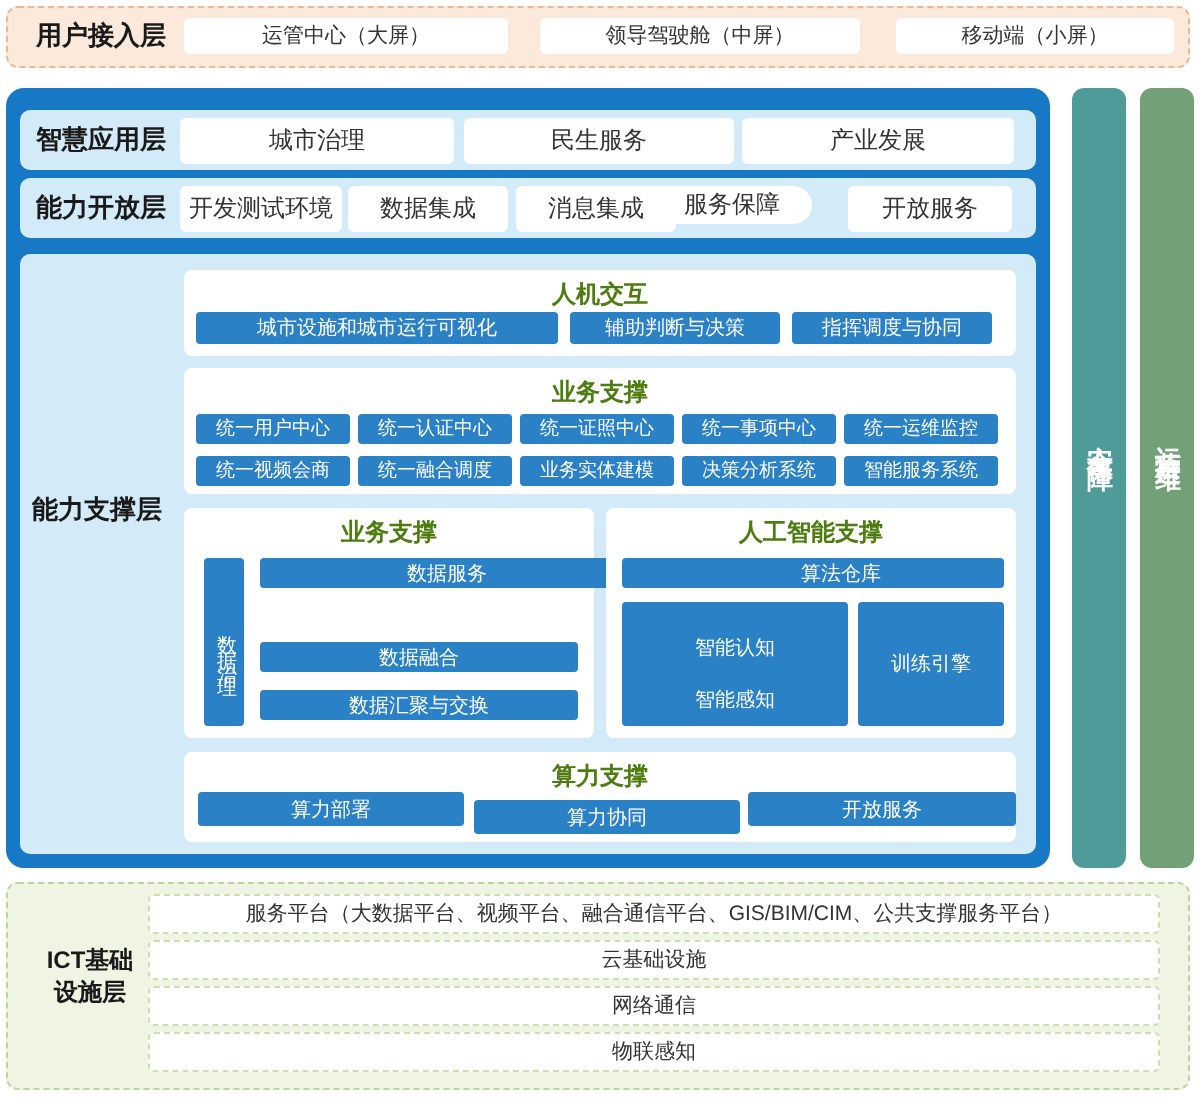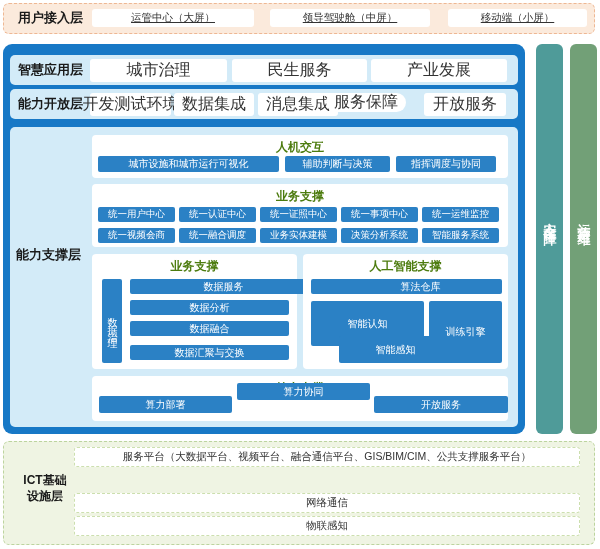--- a/index.html
+++ b/index.html
@@ -2,22 +2,22 @@
 <html style="--container-blue: #1778C6; --row-light-blue: #D3EBF8; --button-blue: #2B81C5; --peach-bg: #FBEADC; --peach-border: #EEB793; --teal-bar: #4F9B99; --green-bar: #72A077; --ict-bg: #EFF4E3; --ict-border: #BCD49E;"><head>
 <meta charset="utf-8">
 <style>
   html,body{margin:0;padding:0;}
   body{width:600px;height:549px;background:#ffffff;font-family:"Liberation Sans",sans-serif;position:relative;overflow:hidden;}
   .abs{position:absolute;box-sizing:border-box;}
   .diagram{position:absolute;inset:0;}
   .user-layer{background:var(--peach-bg);border:1.5px dashed var(--peach-border);border-radius:6px;}
   .ict-layer{background:var(--ict-bg);border:1.5px dashed var(--ict-border);border-radius:6px;}
   .layer-label{font-weight:bold;font-size:13px;color:#1a1a1a;display:flex;align-items:center;white-space:nowrap;}
-  .wbox{background:#fff;border-radius:3px;display:flex;align-items:center;justify-content:center;font-size:16px;color:#333;white-space:nowrap;}
-  .wbox-sm{font-size:10.5px;text-decoration:underline;}
+  .wbox{background:#fff;border-radius:3px;display:flex;align-items:center;justify-content:center;font-size:12px;color:#333;white-space:nowrap;}
+  .wbox-sm{font-size:10.5px;}
   .main{background:var(--container-blue);border-radius:9px;}
   .lrow{background:var(--row-light-blue);border-radius:5px;}
   .panel{background:#fff;border-radius:4px;}
   .panel-title{position:absolute;left:0;top:4px;width:100%;text-align:center;font-weight:bold;font-size:12px;color:#4d7c0f;}
   .btn{background:var(--button-blue);border-radius:2px;display:flex;align-items:center;justify-content:center;font-size:10px;color:#fff;white-space:nowrap;}
   .btn-sm{font-size:9.5px;}
   .vbar{border-radius:6px;display:flex;align-items:center;justify-content:center;}
   .vbar span{writing-mode:vertical-rl;text-orientation:upright;color:#fff;font-weight:bold;font-size:13px;letter-spacing:3px;margin-bottom:42px;}
   .vside{background:var(--button-blue);border-radius:2px;display:flex;align-items:center;justify-content:center;}
   .vside span{writing-mode:vertical-rl;text-orientation:upright;color:#fff;font-size:10px;letter-spacing:7px;margin-bottom:-6px;}
@@ -77,54 +77,54 @@
         <div class="abs btn btn-sm" style="left:249px;top:44px;width:77px;height:15px;">决策分析系统</div>
         <div class="abs btn btn-sm" style="left:330px;top:44px;width:77px;height:15px;">智能服务系统</div>
       </div>
 
       <div class="abs panel" style="left:82px;top:127px;width:205px;height:115px;">
         <div class="panel-title">业务支撑</div>
         <div class="abs vside" style="left:10px;top:25px;width:20px;height:84px;">
             <span>数据治理</span>
           </div>
         <div class="abs btn" style="left:38px;top:25px;width:187px;height:15px;">数据服务</div>
-        <div class="abs btn" style="left:38px;top:46px;width:159px;height:15px;">数据分析</div>
         <div class="abs btn" style="left:38px;top:67px;width:159px;height:15px;">数据融合</div>
         <div class="abs btn" style="left:38px;top:91px;width:159px;height:15px;">数据汇聚与交换</div>
       </div>
 
       <div class="abs panel" style="left:293px;top:127px;width:205px;height:115px;">
         <div class="panel-title">人工智能支撑</div>
         <div class="abs btn" style="left:8px;top:25px;width:191px;height:15px;padding-left:28px;">算法仓库</div>
         <div class="abs btn" style="left:8px;top:47px;width:113px;height:45px;">智能认知</div>
         <div class="abs btn" style="left:126px;top:47px;width:73px;height:62px;">训练引擎</div>
-        <div class="abs btn" style="left:8px;top:82px;width:113px;height:27px;margin-left:28px;">智能感知</div>
+        <div class="abs btn" style="left:8px;top:82px;width:113px;height:27px;">智能感知</div>
       </div>
 
       <div class="abs panel" style="left:82px;top:249px;width:416px;height:45px;">
         <div class="panel-title">算力支撑</div>
         <div class="abs btn" style="left:7px;top:20px;width:133px;height:17px;">算力部署</div>
-        <div class="abs btn" style="left:145px;top:7px;width:133px;height:17px;">算力协同</div>
+        <div class="abs btn" style="left:145px;top:24px;width:133px;height:17px;">算力协同</div>
         <div class="abs btn" style="left:282px;top:20px;width:134px;height:17px;">开放服务</div>
       </div>
     </div>
   </section>
 
   <div class="abs vbar" style="left:536px;top:44px;width:27px;height:390px;background:var(--teal-bar);">
     <span>安全保障</span>
   </div>
   <div class="abs vbar" style="left:570px;top:44px;width:27px;height:390px;background:var(--green-bar);">
     <span>运营运维</span>
   </div>
 
   <section class="abs ict-layer" style="left:3px;top:441px;width:592px;height:104px;">
     <div class="abs ict-label" style="left:10px;top:0;width:62px;height:100px;">
       <div>
           <div>ICT基础</div>
           <div>设施层</div>
         </div>
     </div>
     <div class="abs ict-row" style="left:70px;top:5px;width:506px;height:20px;">服务平台（大数据平台、视频平台、融合通信平台、GIS/BIM/CIM、公共支撑服务平台）</div>
+    <div class="abs ict-row" style="left:70px;top:28px;width:506px;height:20px;">云基础设施</div>
     <div class="abs ict-row" style="left:70px;top:51px;width:506px;height:20px;">网络通信</div>
     <div class="abs ict-row" style="left:70px;top:74px;width:506px;height:20px;">物联感知</div>
   </section>
 
 </div>
 
 </body></html>

